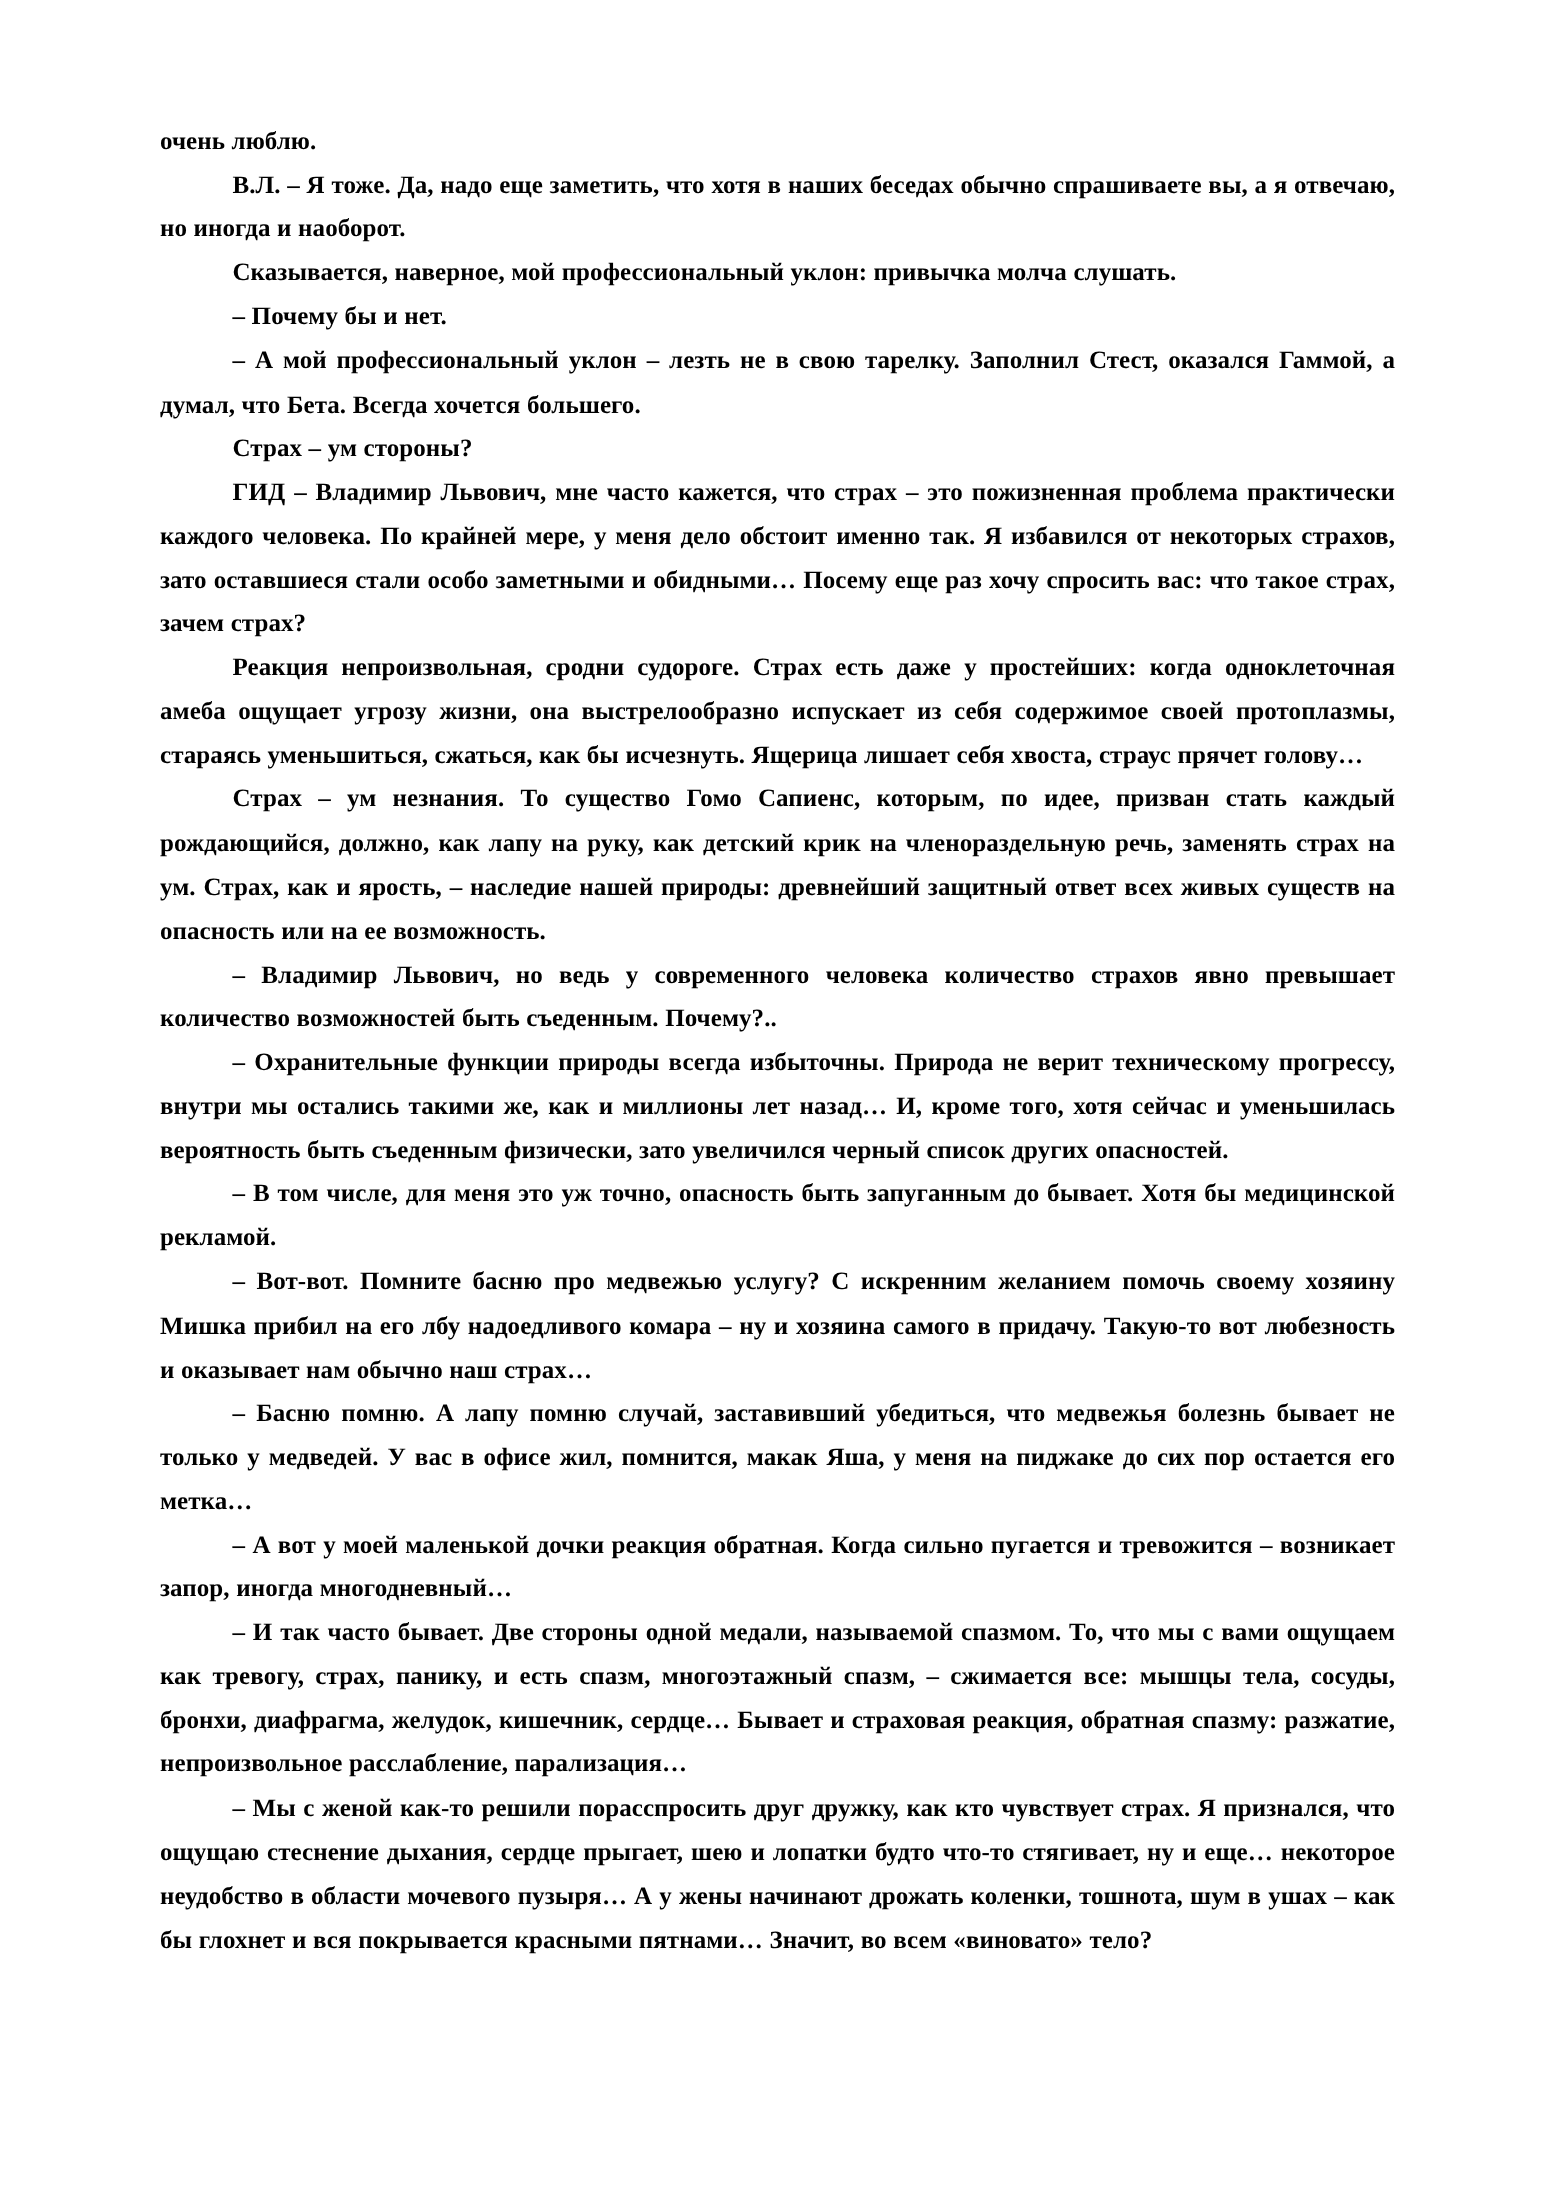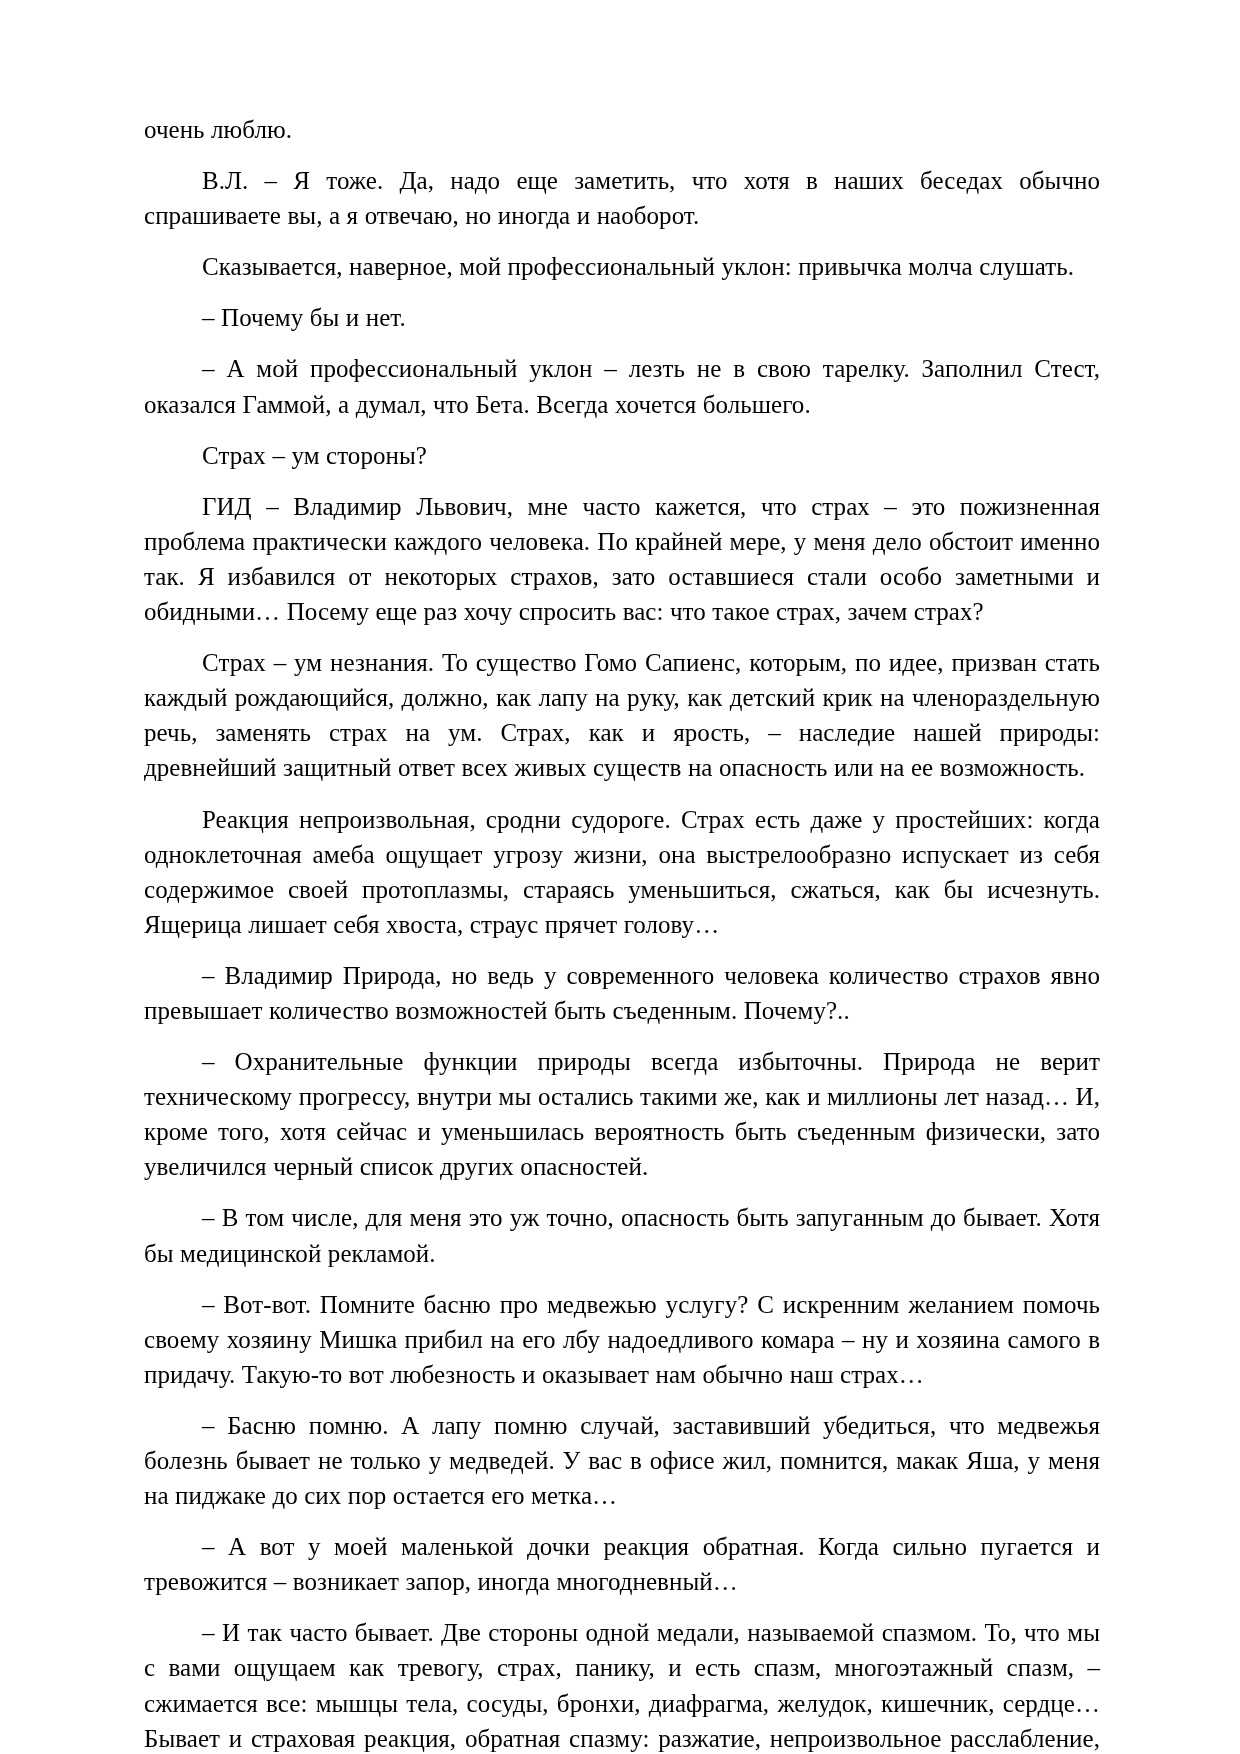--- a/index.html
+++ b/index.html
@@ -21,28 +21,29 @@
     background: #ffffff;
     box-sizing: border-box;
   }
   .text-column {
     position: absolute;
     left: 128px;
     top: 96px;
     width: 988px;
   }
   p.para {
-    margin: 16px;
+    margin: 0;
     text-align: justify;
     text-justify: inter-word;
-    font-size: 25px;
+    font-size: 20px;
     line-height: 35.1px;
     letter-spacing: 0.05px;
     word-spacing: 0.2px;
     hyphens: none;
+    font-weight: bold;
   }
   p.indent {
     text-indent: 58px;
   }
   p.noindent {
     text-indent: 0;
   }
   
 </style>
 </head>
@@ -51,23 +52,23 @@
 <div class="page">
   <div class="text-column">
 
     <p class="para noindent">очень люблю.</p>
     <p class="para indent">В.Л. – Я тоже. Да, надо еще заметить, что хотя в наших беседах обычно спрашиваете вы, а я отвечаю, но иногда и наоборот.</p>
     <p class="para indent">Сказывается, наверное, мой профессиональный уклон: привычка молча слушать.</p>
     <p class="para indent">– Почему бы и нет.</p>
     <p class="para indent">– А мой профессиональный уклон – лезть не в свою тарелку. Заполнил Стест, оказался Гаммой, а думал, что Бета. Всегда хочется большего.</p>
     <p class="para indent">Страх – ум стороны?</p>
     <p class="para indent">ГИД – Владимир Львович, мне часто кажется, что страх – это пожизненная проблема практически каждого человека. По крайней мере, у меня дело обстоит именно так. Я избавился от некоторых страхов, зато оставшиеся стали особо заметными и обидными… Посему еще раз хочу спросить вас: что такое страх, зачем страх?</p>
+    <p class="para indent">Реакция непроизвольная, сродни судороге. Страх есть даже у простейших: когда одноклеточная амеба ощущает угрозу жизни, она выстрелообразно испускает из себя содержимое своей протоплазмы, стараясь уменьшиться, сжаться, как бы исчезнуть. Ящерица лишает себя хвоста, страус прячет голову…</p>
     <p class="para indent">Страх – ум незнания. То существо Гомо Сапиенс, которым, по идее, призван стать каждый рождающийся, должно, как лапу на руку, как детский крик на членораздельную речь, заменять страх на ум. Страх, как и ярость, – наследие нашей природы: древнейший защитный ответ всех живых существ на опасность или на ее возможность.</p>
-    <p class="para indent">Реакция непроизвольная, сродни судороге. Страх есть даже у простейших: когда одноклеточная амеба ощущает угрозу жизни, она выстрелообразно испускает из себя содержимое своей протоплазмы, стараясь уменьшиться, сжаться, как бы исчезнуть. Ящерица лишает себя хвоста, страус прячет голову…</p>
-    <p class="para indent">– Владимир Природа, но ведь у современного человека количество страхов явно превышает количество возможностей быть съеденным. Почему?..</p>
+    <p class="para indent">– Владимир Львович, но ведь у современного человека количество страхов явно превышает количество возможностей быть съеденным. Почему?..</p>
     <p class="para indent">– Охранительные функции природы всегда избыточны. Природа не верит техническому прогрессу, внутри мы остались такими же, как и миллионы лет назад… И, кроме того, хотя сейчас и уменьшилась вероятность быть съеденным физически, зато увеличился черный список других опасностей.</p>
     <p class="para indent">– В том числе, для меня это уж точно, опасность быть запуганным до бывает. Хотя бы медицинской рекламой.</p>
     <p class="para indent">– Вот-вот. Помните басню про медвежью услугу? С искренним желанием помочь своему хозяину Мишка прибил на его лбу надоедливого комара – ну и хозяина самого в придачу. Такую-то вот любезность и оказывает нам обычно наш страх…</p>
     <p class="para indent">– Басню помню. А лапу помню случай, заставивший убедиться, что медвежья болезнь бывает не только у медведей. У вас в офисе жил, помнится, макак Яша, у меня на пиджаке до сих пор остается его метка…</p>
     <p class="para indent">– А вот у моей маленькой дочки реакция обратная. Когда сильно пугается и тревожится – возникает запор, иногда многодневный…</p>
     <p class="para indent">– И так часто бывает. Две стороны одной медали, называемой спазмом. То, что мы с вами ощущаем как тревогу, страх, панику, и есть спазм, многоэтажный спазм, – сжимается все: мышцы тела, сосуды, бронхи, диафрагма, желудок, кишечник, сердце… Бывает и страховая реакция, обратная спазму: разжатие, непроизвольное расслабление, парализация…</p>
     <p class="para indent">– Мы с женой как-то решили порасспросить друг дружку, как кто чувствует страх. Я признался, что ощущаю стеснение дыхания, сердце прыгает, шею и лопатки будто что-то стягивает, ну и еще… некоторое неудобство в области мочевого пузыря… А у жены начинают дрожать коленки, тошнота, шум в ушах – как бы глохнет и вся покрывается красными пятнами… Значит, во всем «виновато» тело?</p>
 
   </div>
 </div>

